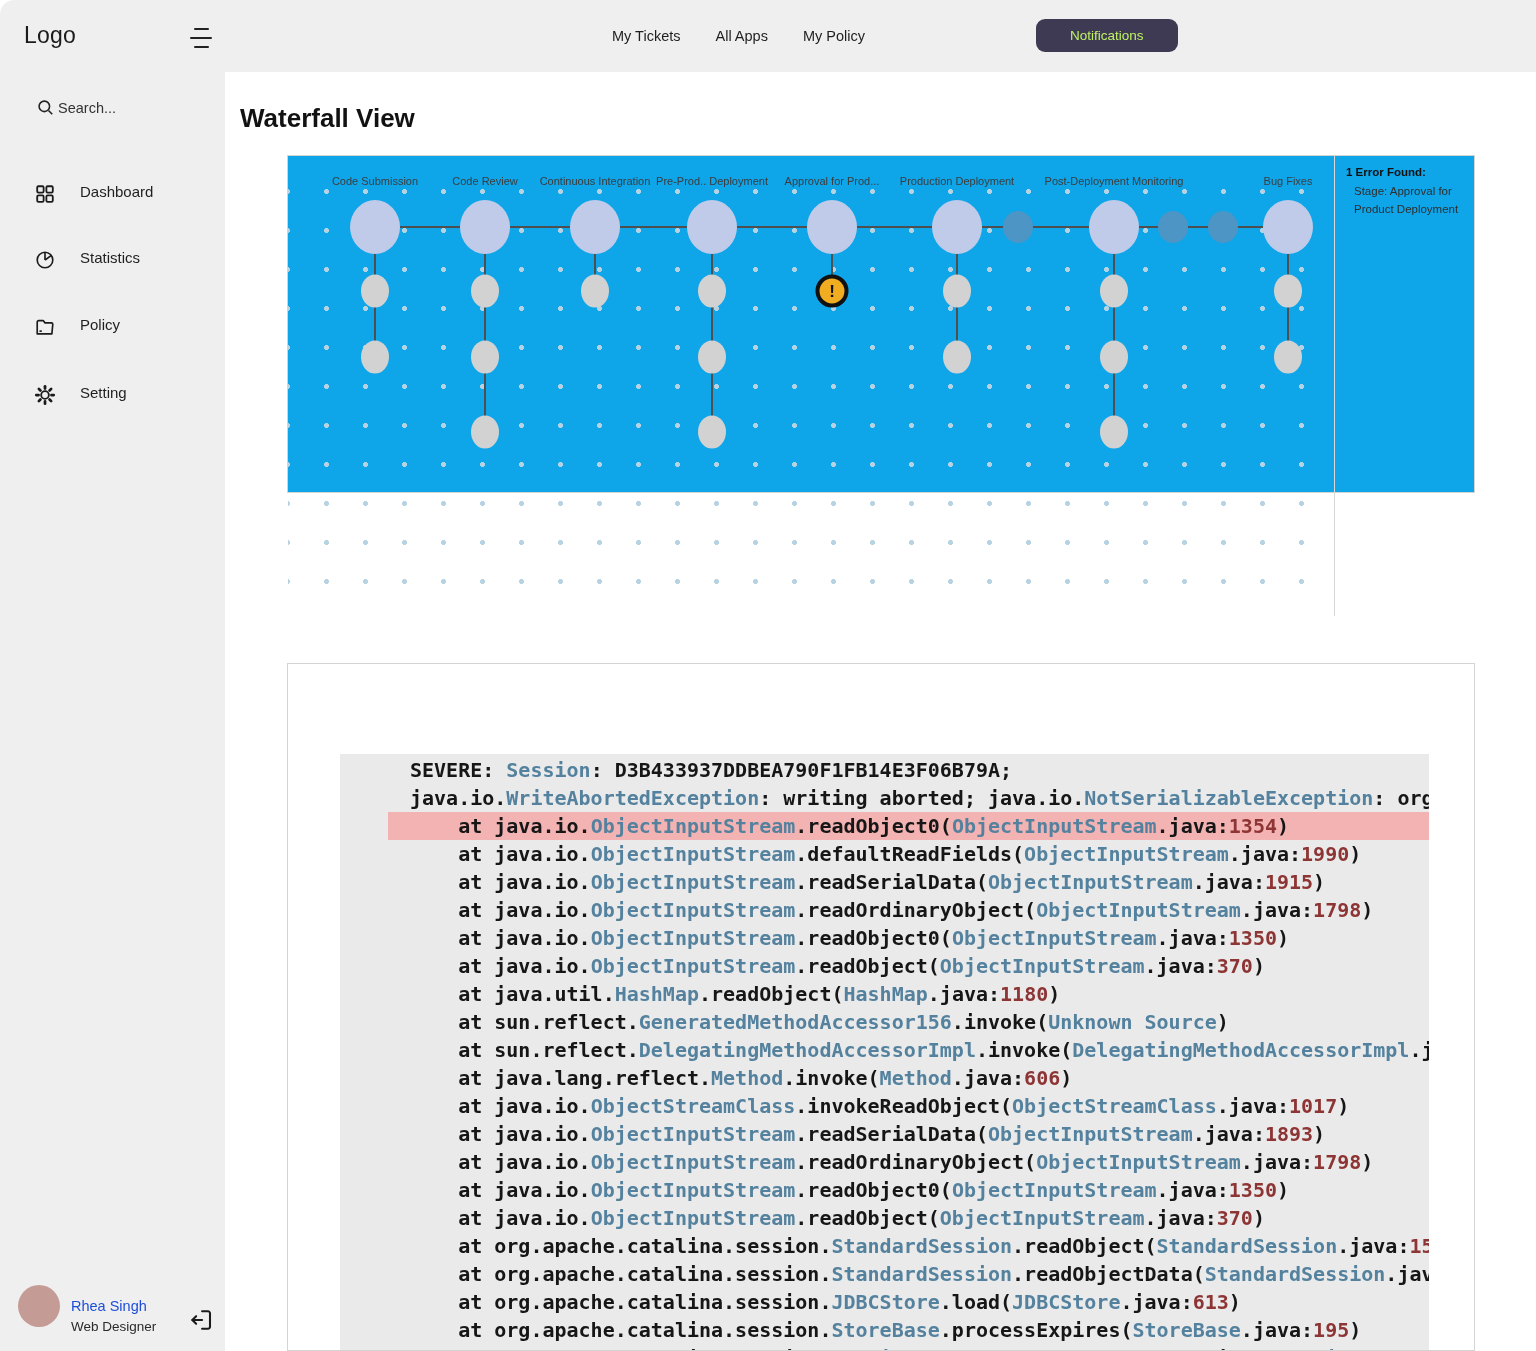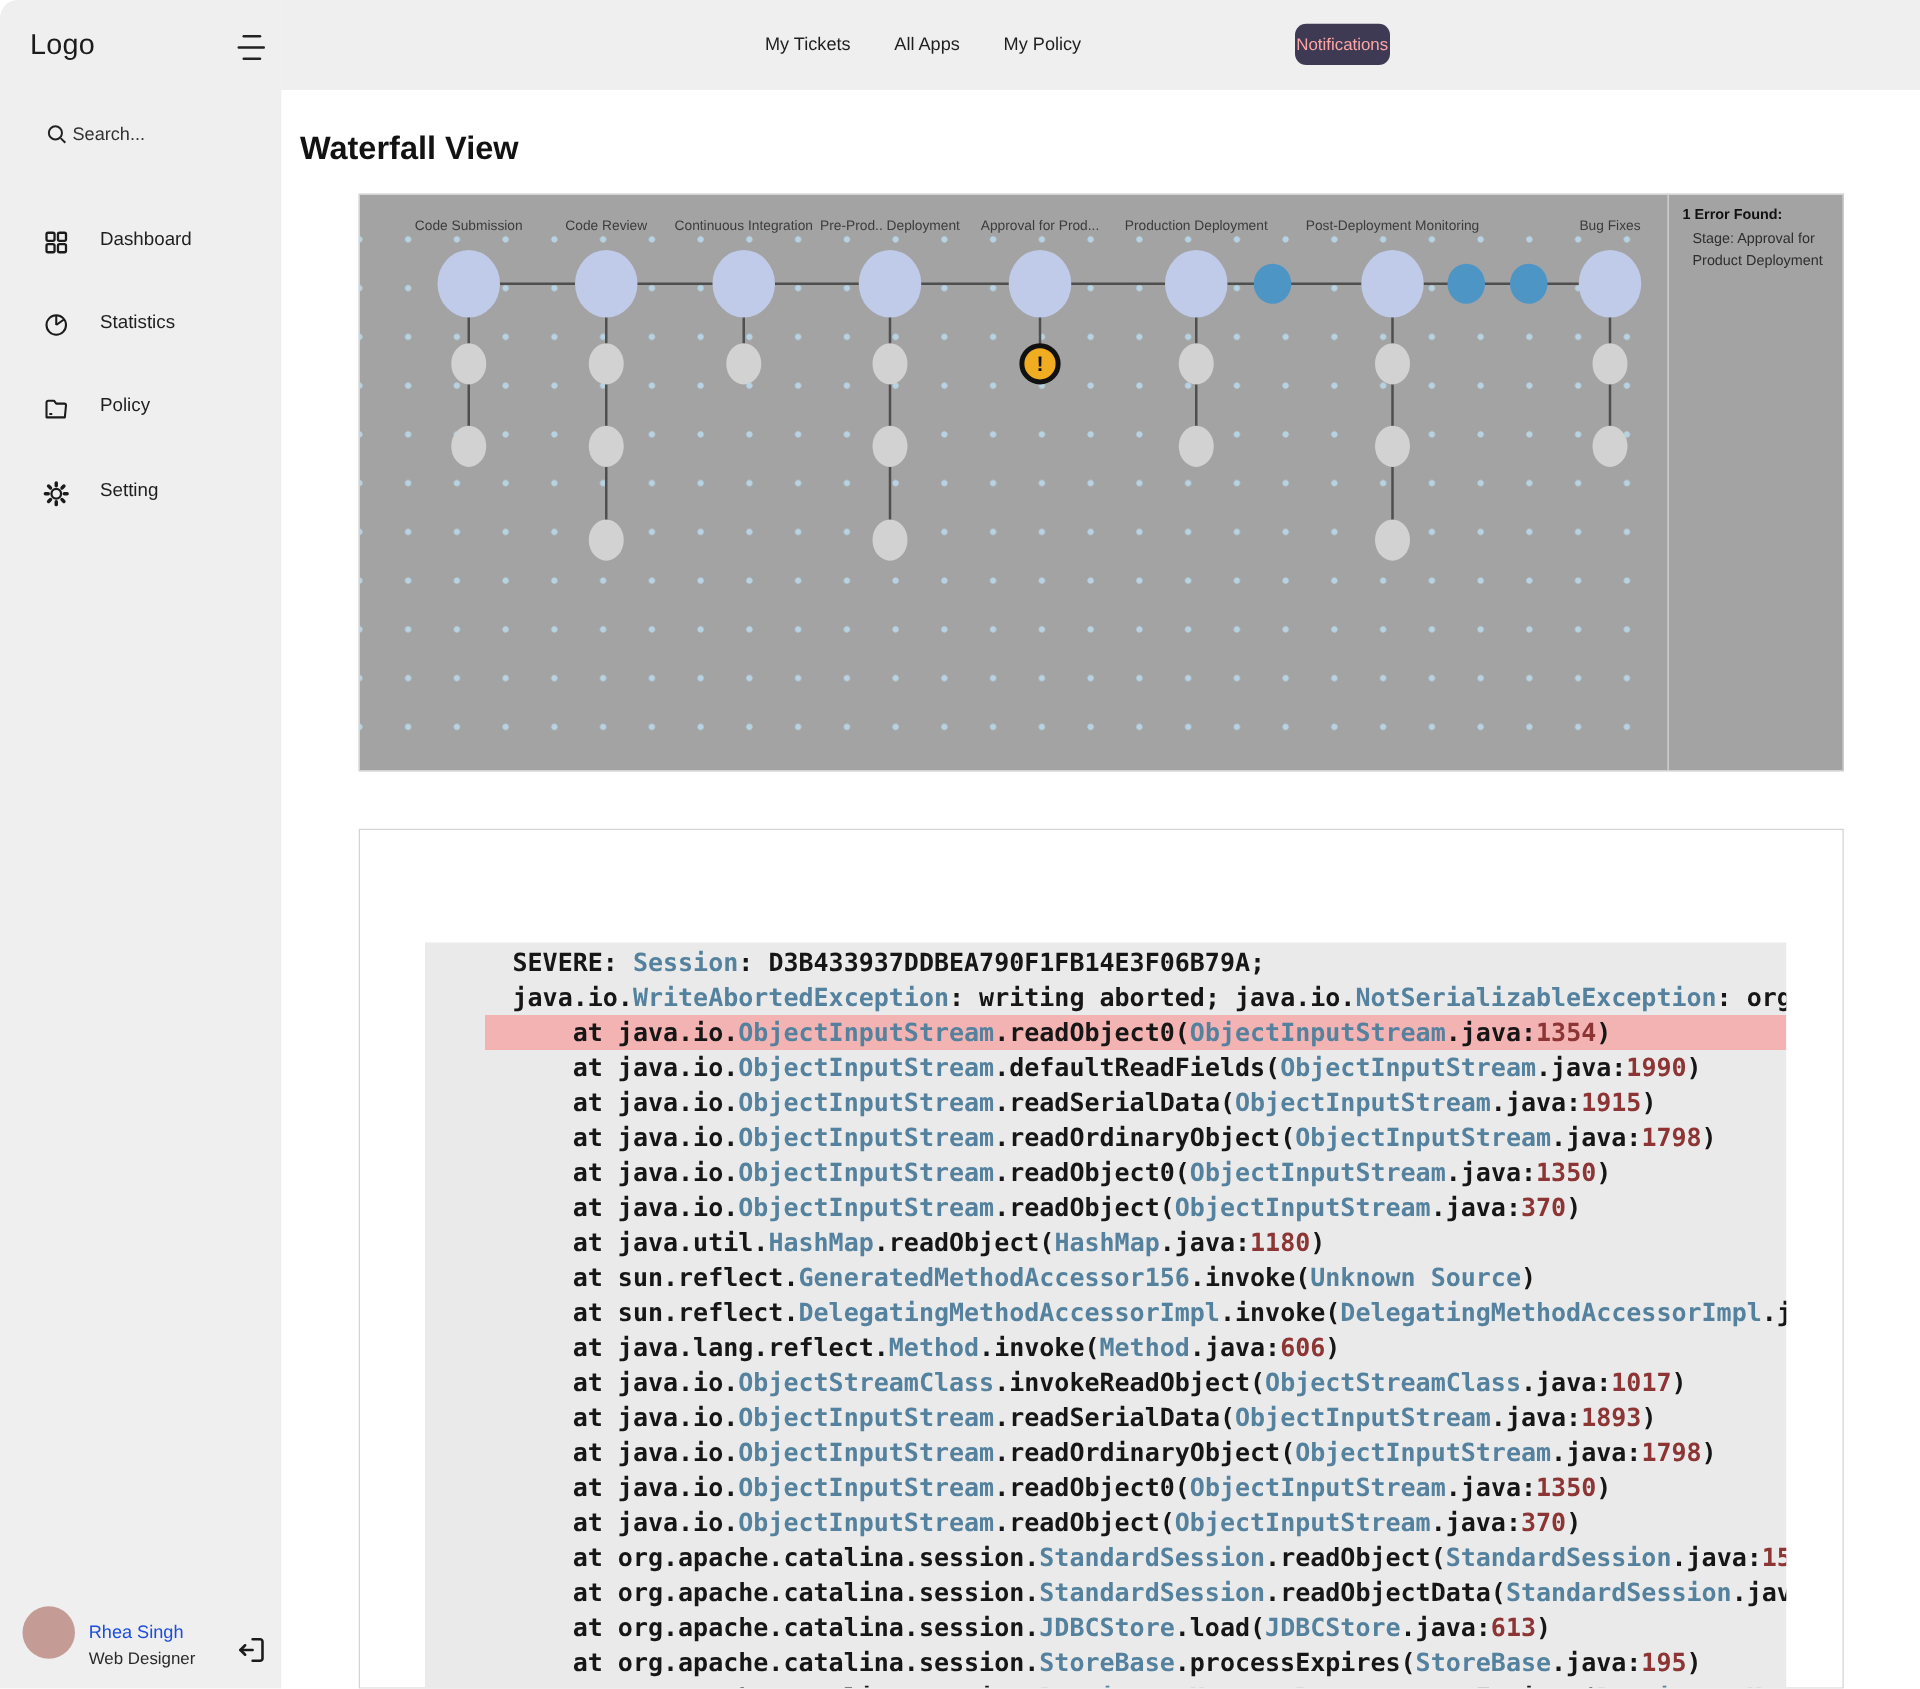--- a/index.html
+++ b/index.html
@@ -21,26 +21,26 @@
   .side-item .lbl{font-size:15px;color:#1f1f1f;}
   .user-row{position:absolute;left:16px;top:1283px;width:200px;height:52px;}
   .avatar{position:absolute;left:2px;top:2px;width:42px;height:42px;border-radius:50%;background:#c59c95;}
   .user-name{position:absolute;left:55px;top:15px;font-size:14.5px;color:#1d4ed8;}
   .user-role{position:absolute;left:55px;top:36px;font-size:13.5px;color:#2a2a2a;}
   .logout{position:absolute;left:172px;top:24px;width:26px;height:26px;cursor:pointer;}
   
   .topbar{position:absolute;left:225px;top:0;width:1311px;height:72px;background:#efeff0;}
   .nav-links{position:absolute;left:387px;top:0;height:72px;display:flex;align-items:center;gap:35px;}
   .nav-link{font-size:14.5px;color:#1e1e1e;cursor:pointer;white-space:nowrap;}
-  .notif-btn{position:absolute;left:811px;top:19px;height:33px;padding:0 1px;border:none;border-radius:9px;
-             background:var(--accent-btn,#3e3a54);color:#fca5a5;font-size:13.5px;font-family:inherit;cursor:pointer;text-align:center;}
+  .notif-btn{position:absolute;left:811px;top:19px;height:33px;padding:0 34px;border:none;border-radius:9px;
+             background:var(--accent-btn,#3e3a54);color:#bef264;font-size:13.5px;font-family:inherit;cursor:pointer;text-align:center;}
   
   .page-title{position:absolute;left:240px;top:86px;font-size:26px;font-weight:600;color:#121212;}
   
-  .wf-panel{position:absolute;left:287px;top:155px;width:1188px;height:462px;background:#a3a3a3;
+  .wf-panel{position:absolute;left:287px;top:155px;width:1188px;height:338px;background:#0ea5e9;
             border:1px solid #d4d4d4;box-sizing:border-box;}
   .wf-dots{position:absolute;left:0;top:0;width:1046px;height:460px;
            background-image:radial-gradient(circle,var(--dot,#b7d3e3) 2.2px,rgba(183,211,227,0) 2.8px);
            background-size:39px 39px;background-position:19px 55px;}
   .wf-canvas{position:absolute;left:0;top:0;width:1046px;height:460px;}
   .wf-divider{position:absolute;left:1046px;top:0;width:1px;height:460px;background:#d8d8d8;}
   .err-panel{position:absolute;left:1058px;top:10px;width:118px;}
   .err-title{font-size:11.5px;font-weight:bold;color:#111;}
   .err-detail{margin:5px 0 0 8px;font-size:11.5px;line-height:1.55;color:#2e2e2e;}
   .wf-label{position:absolute;transform:translateX(-50%);font-size:11px;color:#3c3c3c;white-space:nowrap;z-index:2;}

